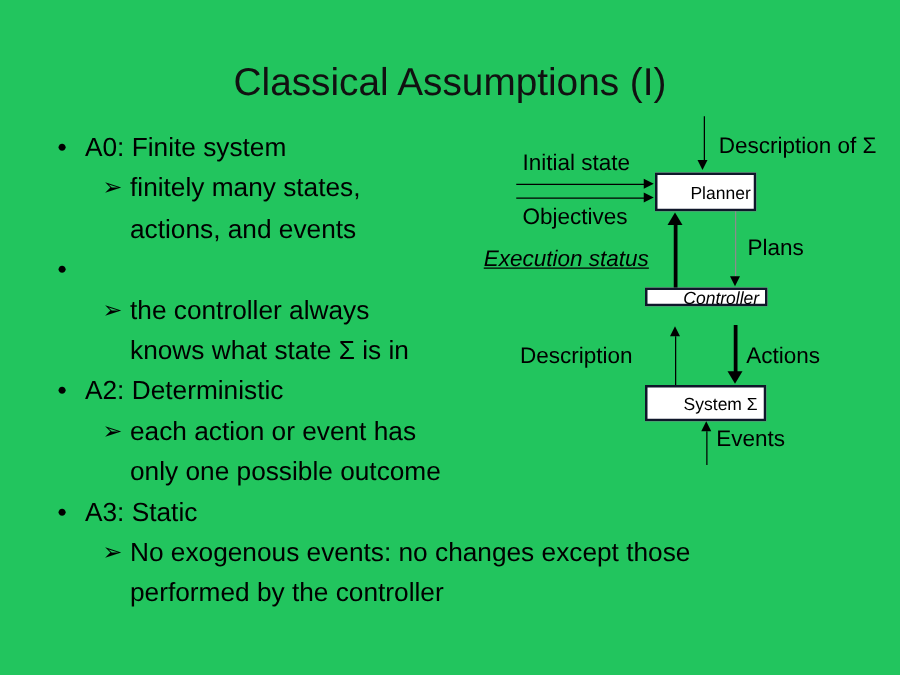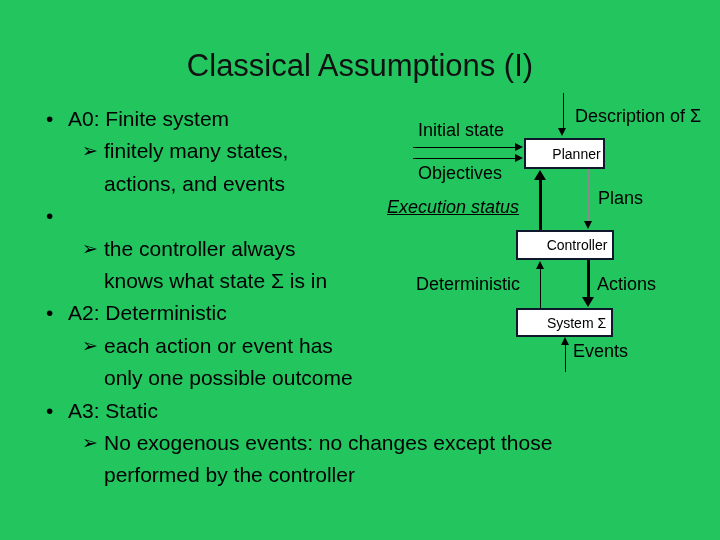--- a/index.html
+++ b/index.html
@@ -55,29 +55,29 @@
       <div class="row sub"><span class="mk">➢</span><span>each action or event has</span></div>
       <div class="row cont"><span>only one possible outcome</span></div>
       <div class="row bullet"><span class="mk">•</span><span>A3: Static</span></div>
       <div class="row sub"><span class="mk">➢</span><span>No exogenous events: no changes except those</span></div>
       <div class="row cont"><span>performed by the controller</span></div>
     </div>
 
   <div>
 
     <div class="dbox" style="left:524px; top:138px; width:81px; height:31px;">Planner</div>
-    <div class="dbox" style="left:516px; top:230px; width:98px; height:30px;">Controller</div>
+    <div class="dbox" style="left:516px; top:230px; width:98px; height:15px;font-style:italic;">Controller</div>
     <div class="dbox" style="left:516px; top:308px; width:97px; height:29px;">System Σ</div>
 
     <div class="dlabel" style="left:575px; top:106px;">Description of Σ</div>
     <div class="dlabel" style="left:418px; top:120px;">Initial state</div>
     <div class="dlabel" style="left:418px; top:163px;">Objectives</div>
     <div class="dlabel italic" style="left:387px; top:197px;">Execution status</div>
     <div class="dlabel" style="left:598px; top:188px;">Plans</div>
-    <div class="dlabel" style="left:416px; top:274px;">Deterministic</div>
+    <div class="dlabel" style="left:416px; top:274px;">Description</div>
     <div class="dlabel" style="left:597px; top:274px;">Actions</div>
     <div class="dlabel" style="left:573px; top:341px;">Events</div>
 
     <div class="vline" style="left:562.5px; top:93px; width:1.5px; height:36px;"></div>
     <div class="ah ah-d" style="left:558px; top:128px;"></div>
 
     <div class="hline" style="left:413px; top:146.5px; width:103px; height:1.5px;"></div>
     <div class="ah ah-r" style="left:515px; top:143px;"></div>
 
     <div class="hline" style="left:413px; top:157.5px; width:103px; height:1.5px;"></div>

